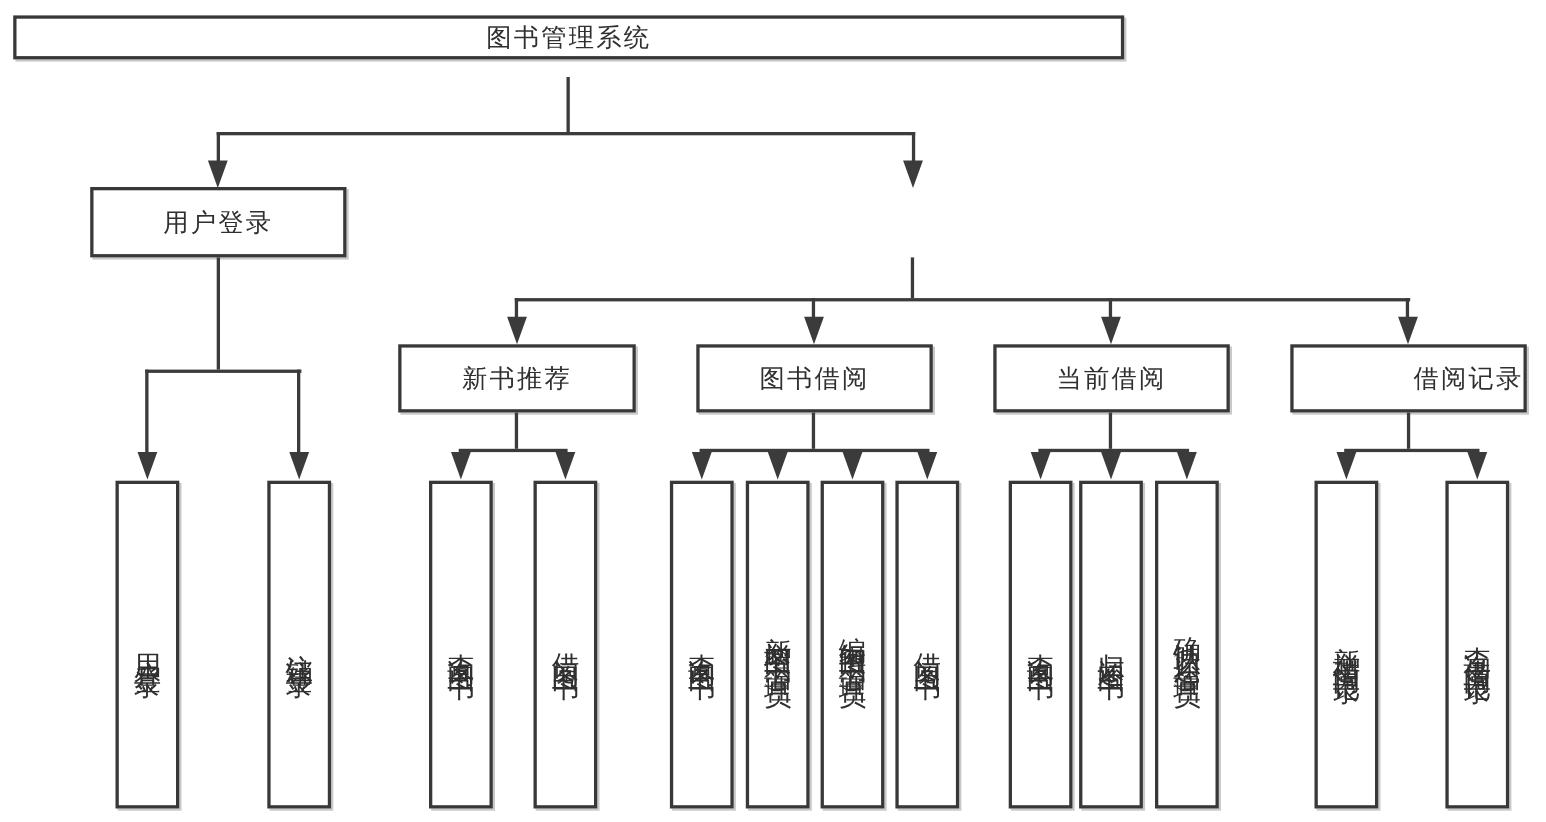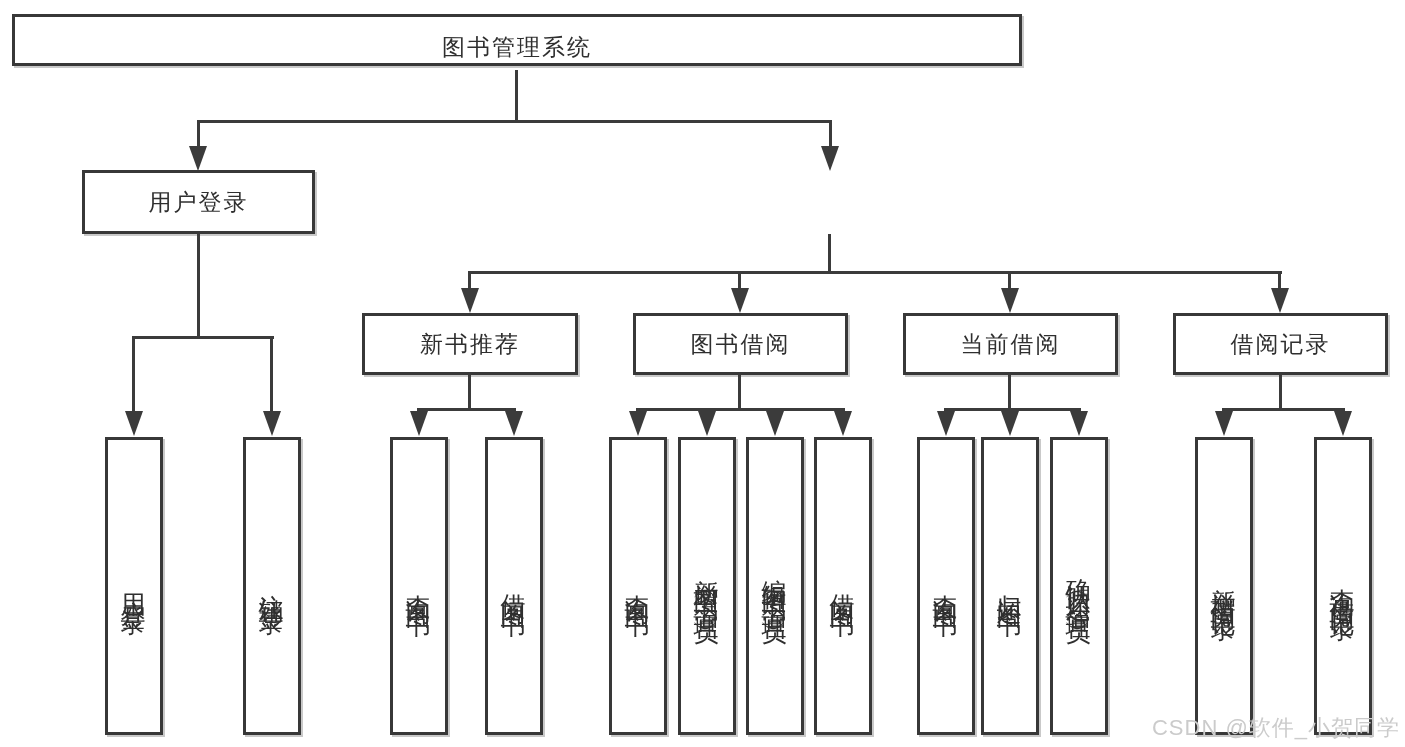--- a/index.html
+++ b/index.html
@@ -54,21 +54,21 @@
     color: #cbcbcb;
     letter-spacing: 1px;
     z-index: 10;
   }
 </style>
 </head>
 <body>
 
 <div id="canvas">
 
-  <div class="box hlabel" style="left:12px; top:14px; width:1010px; height:52px;align-items:flex-end;">
+  <div class="box hlabel" style="left:12px; top:14px; width:1010px; height:40px;">
     <span>图书管理系统</span>
   </div>
 
   <div class="vline" style="left:515px; top:70px; height:50px;"></div>
   <div class="hline" style="left:197px; top:120px; width:635px;"></div>
   <div class="vline" style="left:197px; top:120px; height:27px;"></div>
   <div class="arrow-down" style="left:189px; top:146px;"></div>
   <div class="vline" style="left:829px; top:120px; height:27px;"></div>
   <div class="arrow-down" style="left:821px; top:146px;"></div>
 
@@ -96,21 +96,21 @@
 
   <div class="box hlabel" style="left:362px; top:313px; width:216px; height:62px;">
     <span>新书推荐</span>
   </div>
   <div class="box hlabel" style="left:903px; top:313px; width:215px; height:62px;">
     <span>当前借阅</span>
   </div>
   <div class="box hlabel" style="left:633px; top:313px; width:215px; height:62px;">
     <span>图书借阅</span>
   </div>
-  <div class="box hlabel" style="left:1173px; top:313px; width:215px; height:62px;">
+  <div class="box hlabel" style="left:1173px; top:313px; width:215px; height:62px;justify-content:flex-end;">
     <span>借阅记录</span>
   </div>
 
   <div class="vline" style="left:468px; top:375px; height:33px;"></div>
   <div class="hline" style="left:417px; top:408px; width:99px;"></div>
   <div class="arrow-down" style="left:410px; top:411px;"></div>
   <div class="arrow-down" style="left:505px; top:411px;"></div>
 
   <div class="vline" style="left:738px; top:375px; height:33px;"></div>
   <div class="hline" style="left:636px; top:408px; width:209px;"></div>
@@ -167,15 +167,14 @@
     <span class="vtext">确认归还（管理员）</span>
   </div>
 
   <div class="box leaf" style="left:1195px; top:437px; width:58px; height:298px;">
     <span class="vtext">新增借阅记录</span>
   </div>
   <div class="box leaf" style="left:1314px; top:437px; width:58px; height:298px;">
     <span class="vtext">查询借阅记录</span>
   </div>
 
-  <div class="watermark">CSDN @软件_小贺同学</div>
 
 </div>
 
 </body></html>

